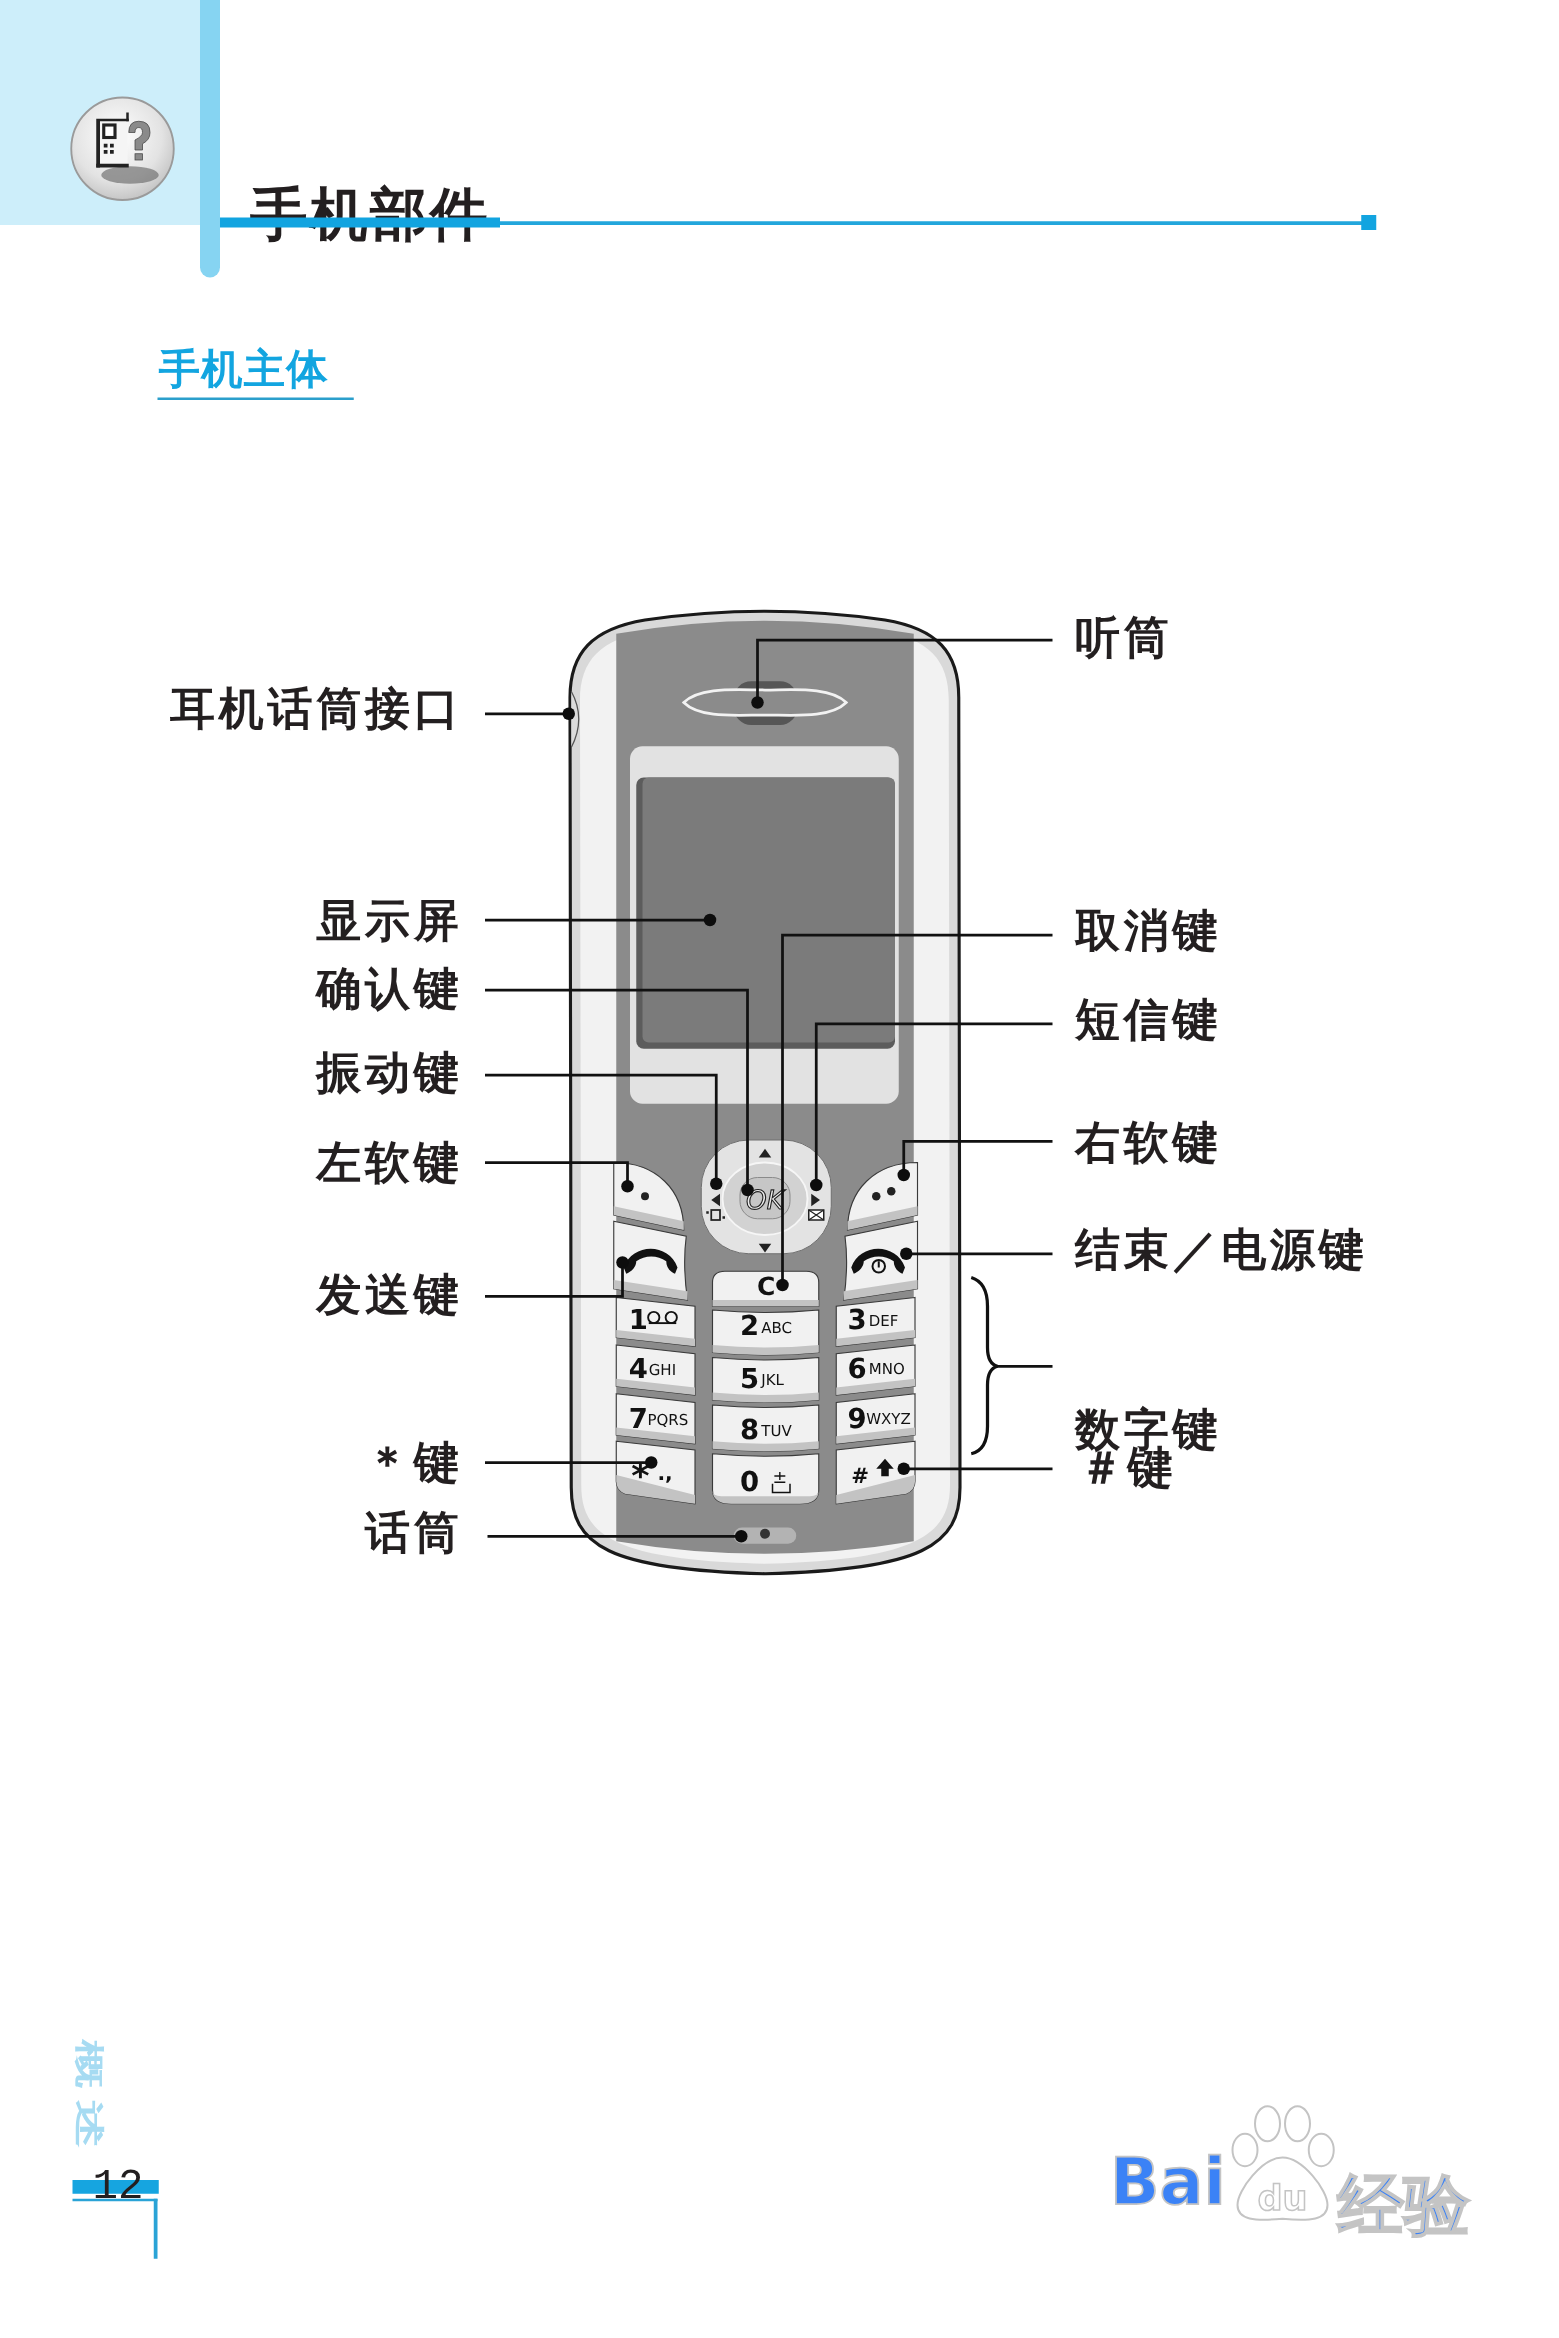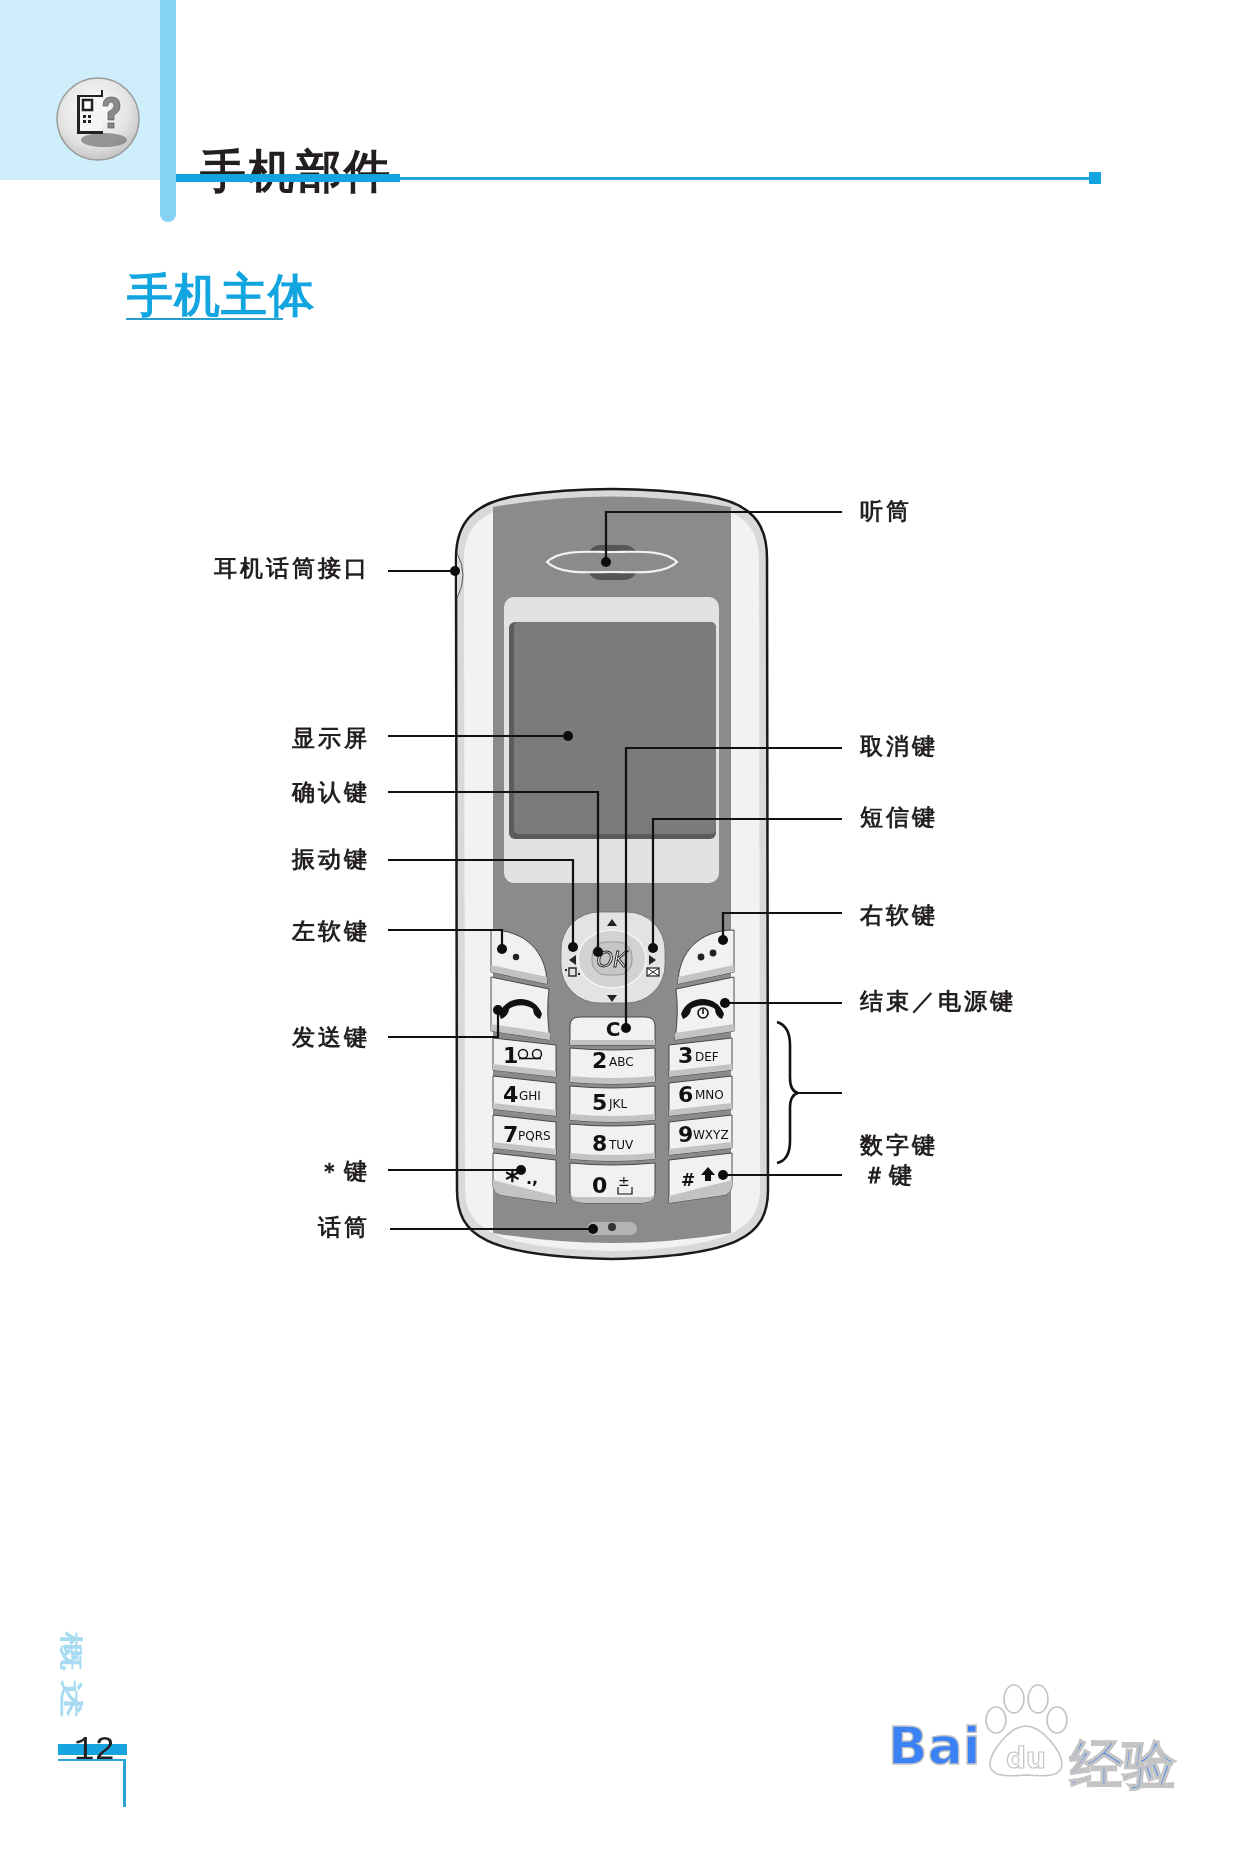--- a/index.html
+++ b/index.html
@@ -16,37 +16,37 @@
   #header-icon { left: 55px; top: 76px; width: 88px; height: 88px; }
   #page-title {
     left: 200px; top: 110px; font-size: 46px; line-height: 56px; font-weight: bold;
     letter-spacing: 2px; white-space: nowrap; color: #231f20; margin-top: 33px;
   }
   #title-rule-thick { left: 176px; top: 174px; width: 224px; height: 8px; background: #12a4e0; }
   #title-rule-thin { left: 400px; top: 177px; width: 692px; height: 3px; background: #22a6dc; }
   #title-rule-end { left: 1089px; top: 172px; width: 12px; height: 12px; background: #12a4e0; }
 
   #section-title {
-    left: 127px; top: 273px; font-size: 46px; line-height: 44px; font-weight: bold;
+    left: 127px; top: 273px; font-size: 33px; line-height: 44px; font-weight: bold;
     color: #12a5e0; letter-spacing: 1px; white-space: nowrap;
   }
   #section-underline { left: 126px; top: 318px; width: 157px; height: 2px; background: #2b9fcc; }
 
   
   #diagram { left: 0; top: 0; width: 1247px; height: 1870px; }
   #diagram text { font-family: "DejaVu Sans", sans-serif; }
   .kd { font-size: 22px; font-weight: bold; fill: #111; }
   .kl { font-size: 12px; fill: #111; }
   .key { fill: #f1f1f1; stroke: #3a3a3a; stroke-width: 0.9; }
   .bev { fill: #c3c3c3; }
   .lead { fill: none; stroke: #111; stroke-width: 2.2; }
   .dot { fill: #0d0d0d; }
 
   .lbl {
-    position: absolute; font-size: 23px; line-height: 34px; height: 34px; font-weight: bold;
+    position: absolute; font-size: 36px; line-height: 34px; height: 34px; font-weight: bold;
     letter-spacing: 3px; white-space: nowrap; color: #231f20;
   }
   .lbl.l { right: 877px; text-align: center; }
   .lbl.r { left: 860px; }
 
   
   #footer-section {
     left: 41px; top: 1667px; width: 60px; height: 26px; font-size: 24px; line-height: 26px;
     font-weight: bold; color: #a6dbf2; letter-spacing: 6px; white-space: nowrap;
     transform: rotate(90deg) scale(1.6, 1); transform-origin: 50% 50%;

